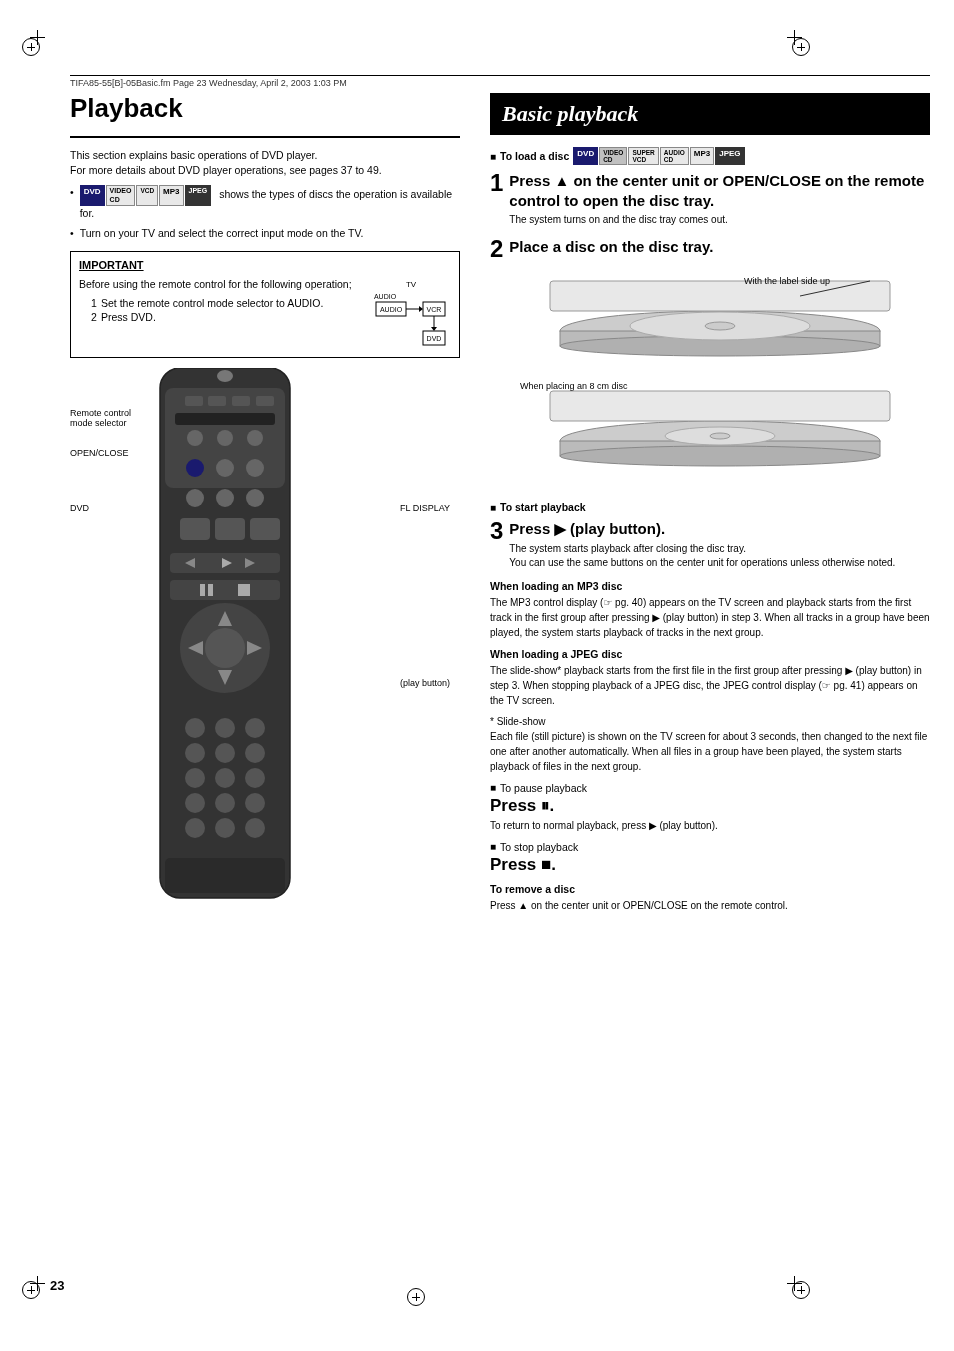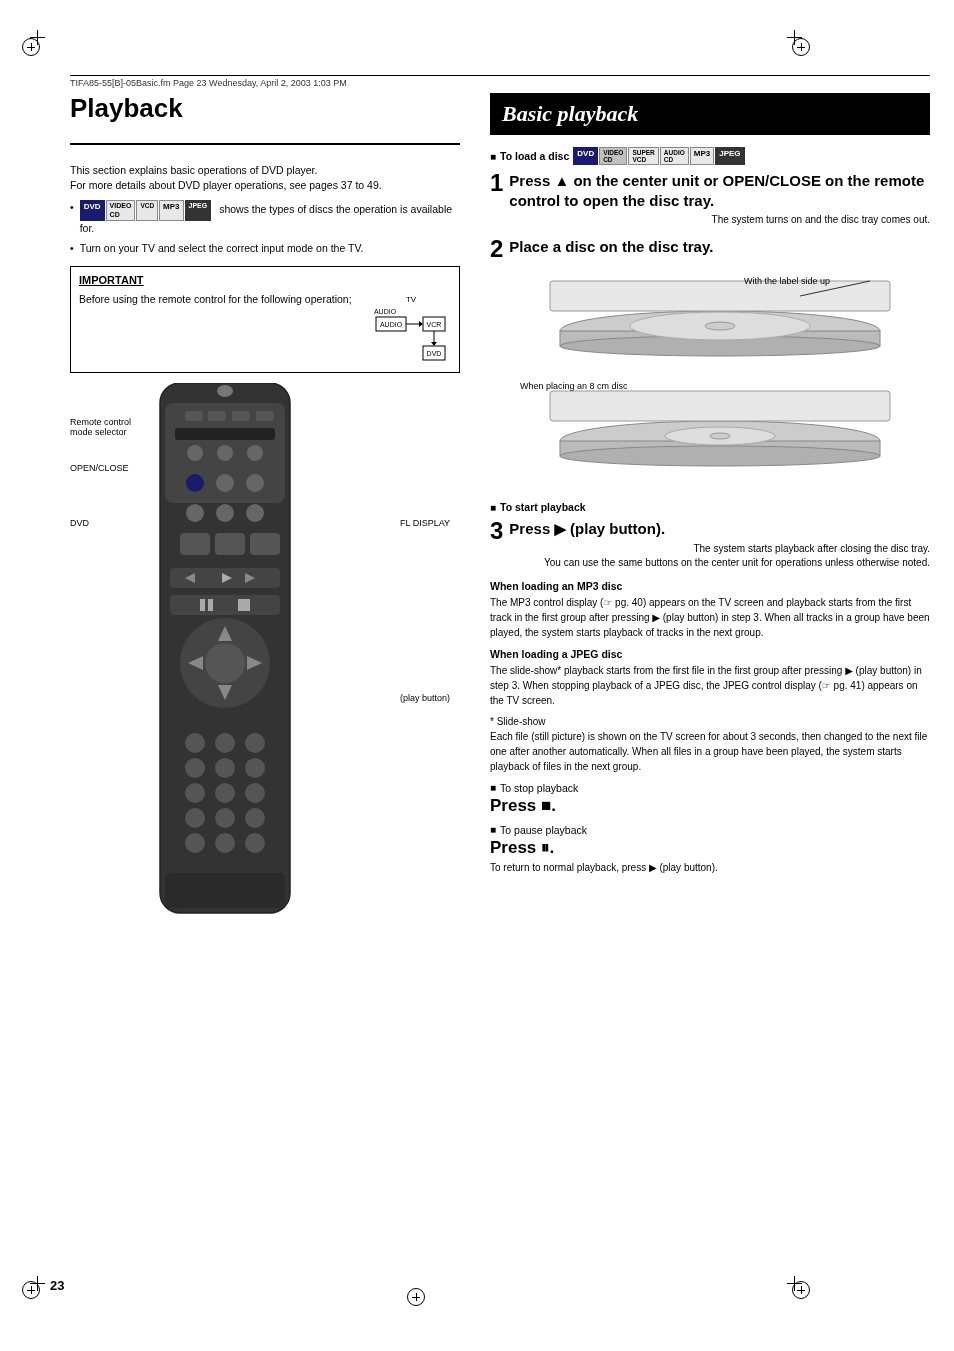--- a/index.html
+++ b/index.html
@@ -95,23 +95,23 @@
     
     .right-col {
       width: 450px;
       padding-left: 10px;
     }
 
     
     .page-title {
       font-size: 26px;
       font-weight: bold;
-      margin-bottom: 18px;
+      margin-bottom: 10px;
       border-bottom: 2px solid #000;
-      padding-bottom: 19px;
+      padding-bottom: 12px;
     }
 
     .intro-text {
       font-size: 10.5px;
       margin-bottom: 8px;
       line-height: 1.4;
     }
 
     .bullet-item {
       display: flex;
@@ -241,21 +241,20 @@
     .step-title {
       font-size: 15px;
       font-weight: bold;
       line-height: 1.3;
       margin-bottom: 3px;
     }
 
     .step-desc {
       font-size: 10px;
       line-height: 1.4;
-      text-align: right;
     }
 
     .step-block {
       margin-bottom: 10px;
       overflow: hidden;
     }
 
     
     .disc-illustration {
       margin: 10px 0;
@@ -410,20 +409,28 @@
       <div class="bullet-item">
         <span class="bullet-dot">•</span>
         <span>Turn on your TV and select the correct input mode on the TV.</span>
       </div>
 
       <div class="important-box">
         <div class="important-title">IMPORTANT</div>
         <div class="important-content">
           <div class="important-text">
             <p style="margin-bottom:4px;">Before using the remote control for the following operation;</p>
+            <ol class="important-list">
+              <li data-num="1">
+                <span>Set the remote control mode selector to AUDIO.</span>
+              </li>
+              <li data-num="2">
+                <span>Press DVD.</span>
+              </li>
+            </ol>
           </div>
           <div class="important-diagram">
             
             <svg width="80" height="70">
 
               <text x="40" y="10" font-size="8" text-anchor="middle" font-family="Arial">TV</text>
 
               <text x="14" y="22" font-size="7" text-anchor="middle" font-family="Arial">AUDIO</text>
 
               <rect x="5" y="25" width="30" height="14" fill="none" stroke="#000" stroke-width="1"></rect>
@@ -439,21 +446,21 @@
               <polygon points="60,50 63,54 66,50" fill="#000"></polygon>
 
               <rect x="52" y="54" width="22" height="14" fill="none" stroke="#000" stroke-width="1"></rect>
               <text x="63" y="64" font-size="7" text-anchor="middle" font-family="Arial">DVD</text>
             </svg>
           </div>
         </div>
       </div>
 
       <div class="remote-container">
-        <span class="remote-label" style="top:34px; left:0;">Remote control<br>mode selector</span>
+        <span class="remote-label" style="top:40px; left:0;">Remote control<br>mode selector</span>
         <span class="remote-label" style="top:80px; left:0;">OPEN/CLOSE</span>
         <span class="remote-label" style="top:135px; left:0;">DVD</span>
         <span class="remote-label" style="top:135px; right:10px;">FL DISPLAY</span>
         <span class="remote-label" style="top:310px; right:10px;">(play button)</span>
 
         <svg class="remote-svg" width="220" height="580">
 
           <rect x="30" y="0" width="130" height="530" rx="20" ry="20" fill="#333" stroke="#222" stroke-width="1.5"></rect>
 
           <rect x="35" y="20" width="120" height="100" rx="8" fill="#444"></rect>
@@ -617,32 +624,36 @@
 
       <div class="bold-subhead">When loading a JPEG disc</div>
       <div class="body-text">The slide-show* playback starts from the first file in the first group after pressing ▶ (play button) in step 3. When stopping playback of a JPEG disc, the JPEG control display (☞ pg. 41) appears on the TV screen.</div>
       <div class="body-text">
         <span>* Slide-show</span><br>
         <span>Each file (still picture) is shown on the TV screen for about 3 seconds, then changed to the next file one after another automatically. When all files in a group have been played, the system starts playback of files in the next group.</span>
       </div>
 
       <div class="press-section">
         <div class="press-header">
-          <span>To stop playback</span>
-        </div>
-        <div class="press-bold">Press ■.</div>
-      </div>
-
-      <div class="press-section">
-        <div class="press-header">
           <span>To pause playback</span>
         </div>
         <div class="press-bold">Press ⏸.</div>
         <div class="press-desc">To return to normal playback, press ▶ (play button).</div>
       </div>
 
+      <div class="press-section">
+        <div class="press-header">
+          <span>To stop playback</span>
+        </div>
+        <div class="press-bold">Press ■.</div>
+      </div>
+
+      <div class="press-section" style="margin-top:8px;">
+        <div class="bold-subhead">To remove a disc</div>
+        <div class="body-text">Press ▲ on the center unit or OPEN/CLOSE on the remote control.</div>
+      </div>
 
     </div>
   </div>
 
   <div class="page-number">23</div>
 
 </div>
 
 </body></html>

